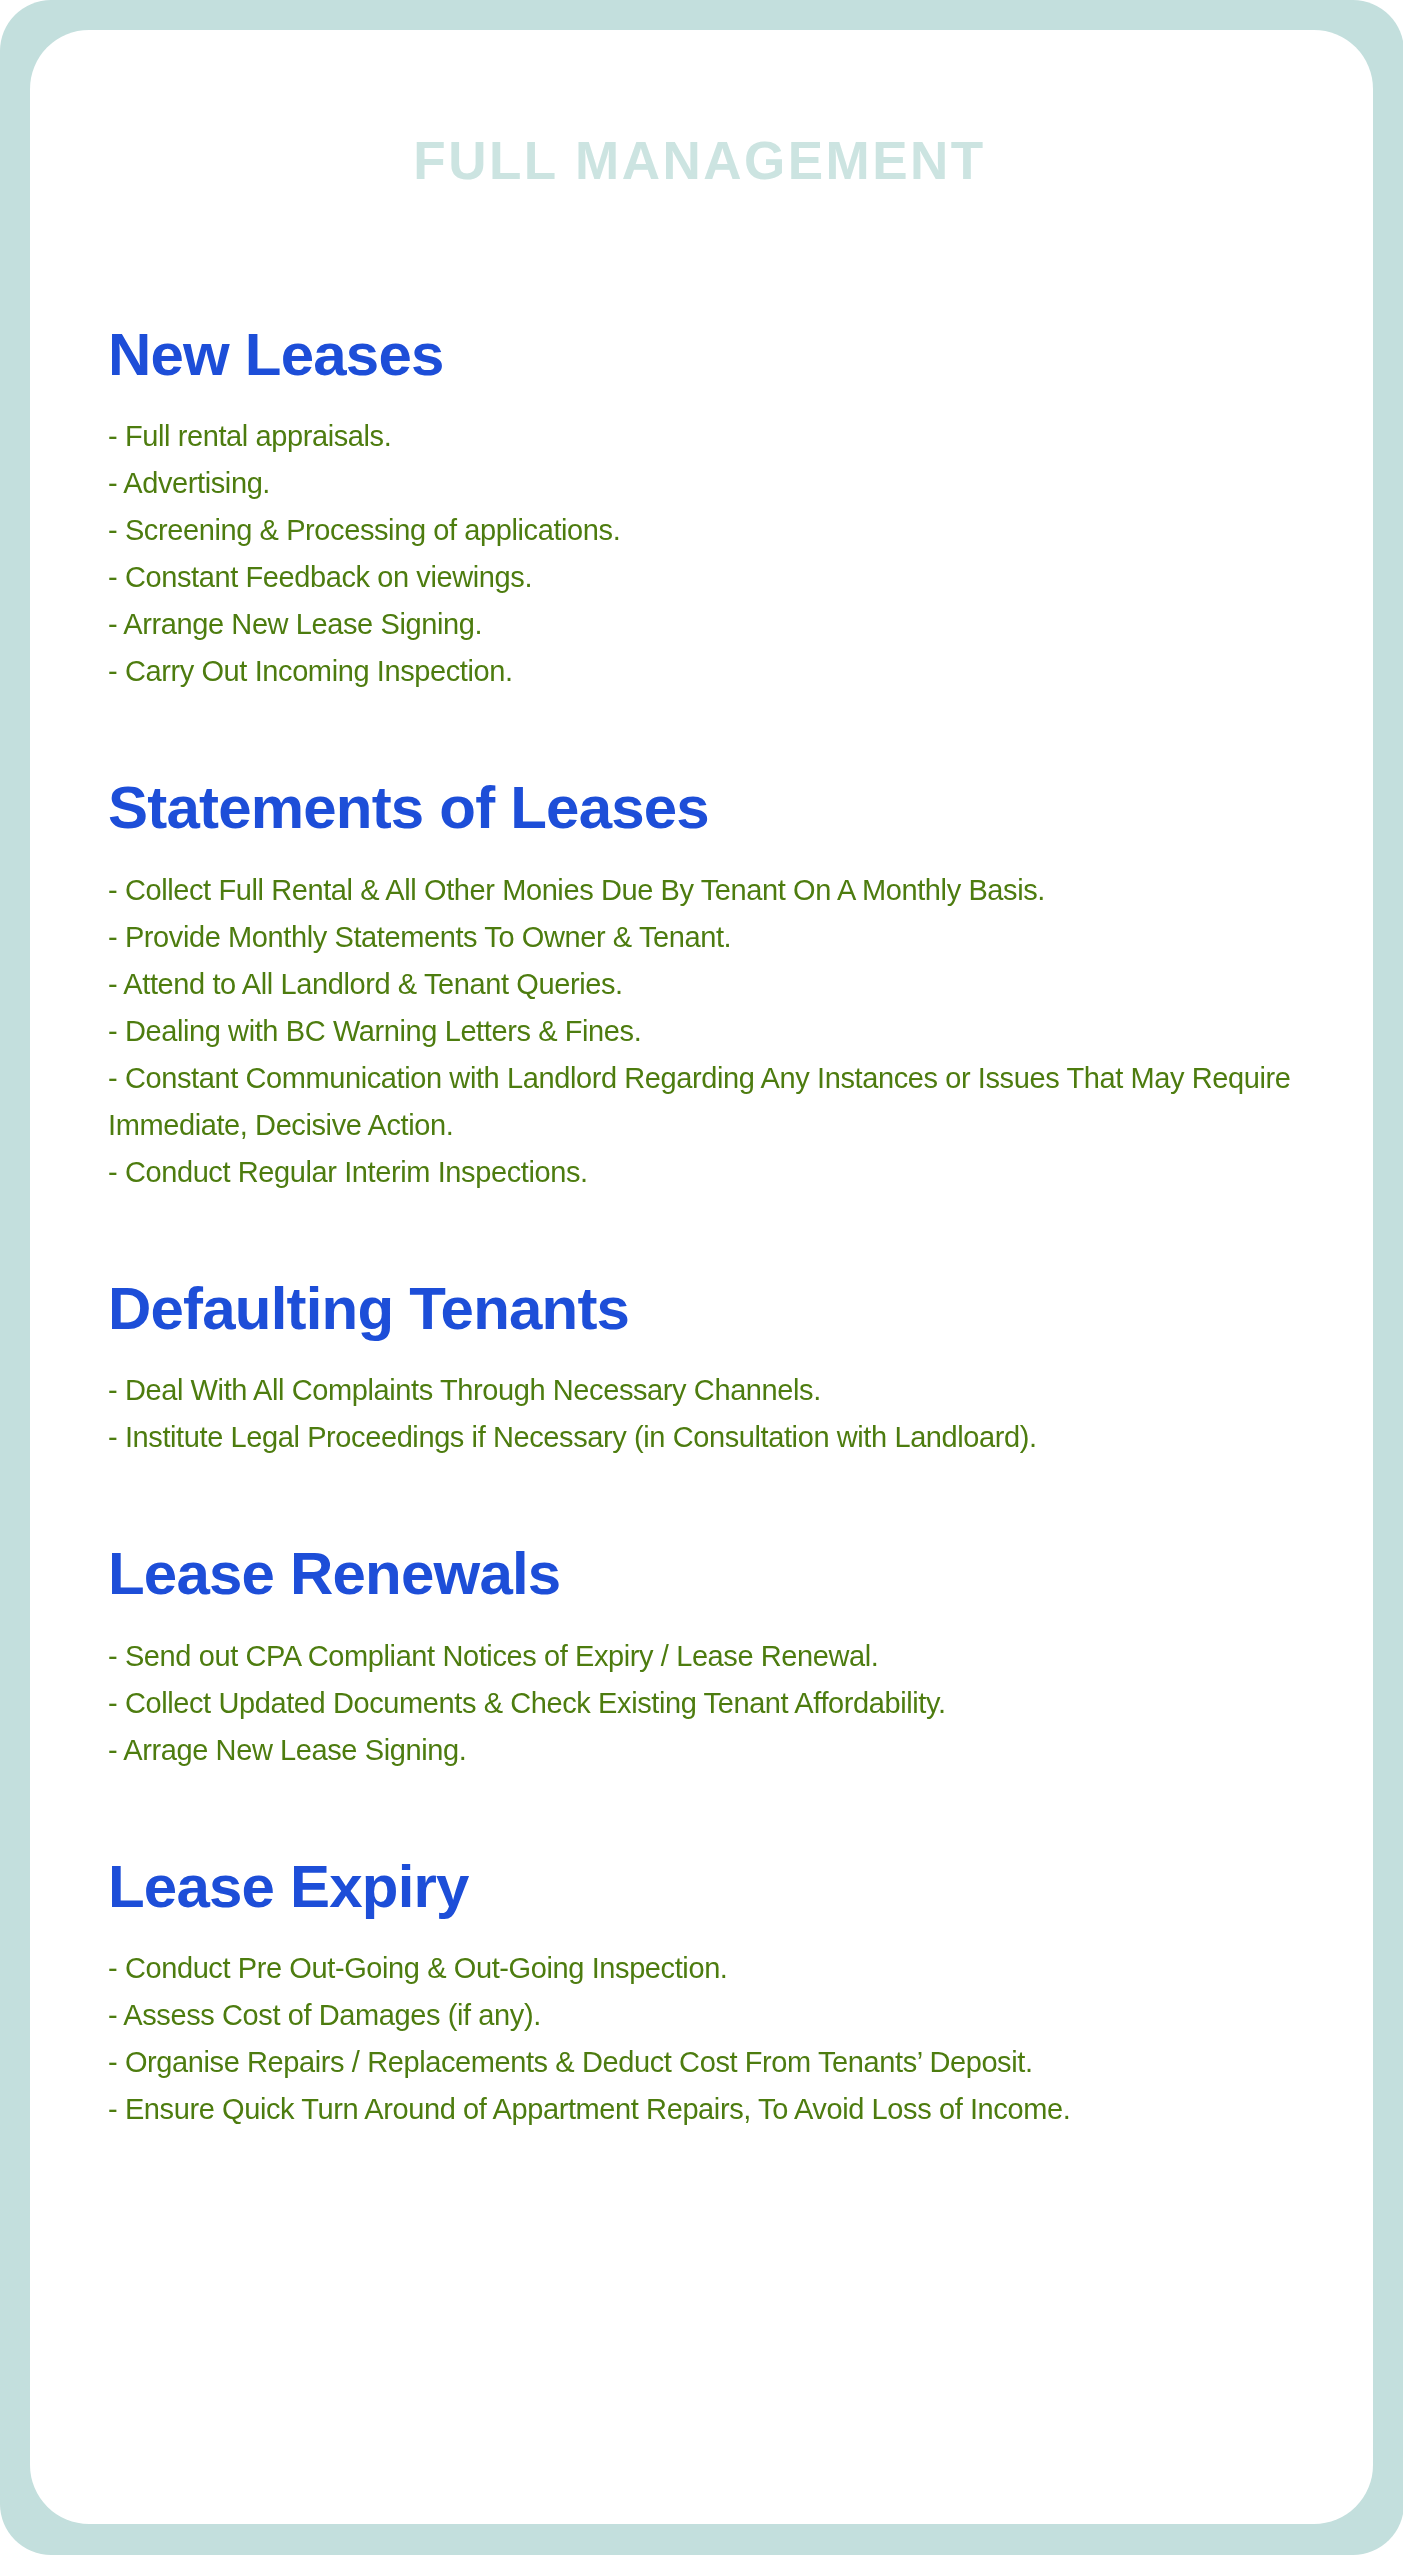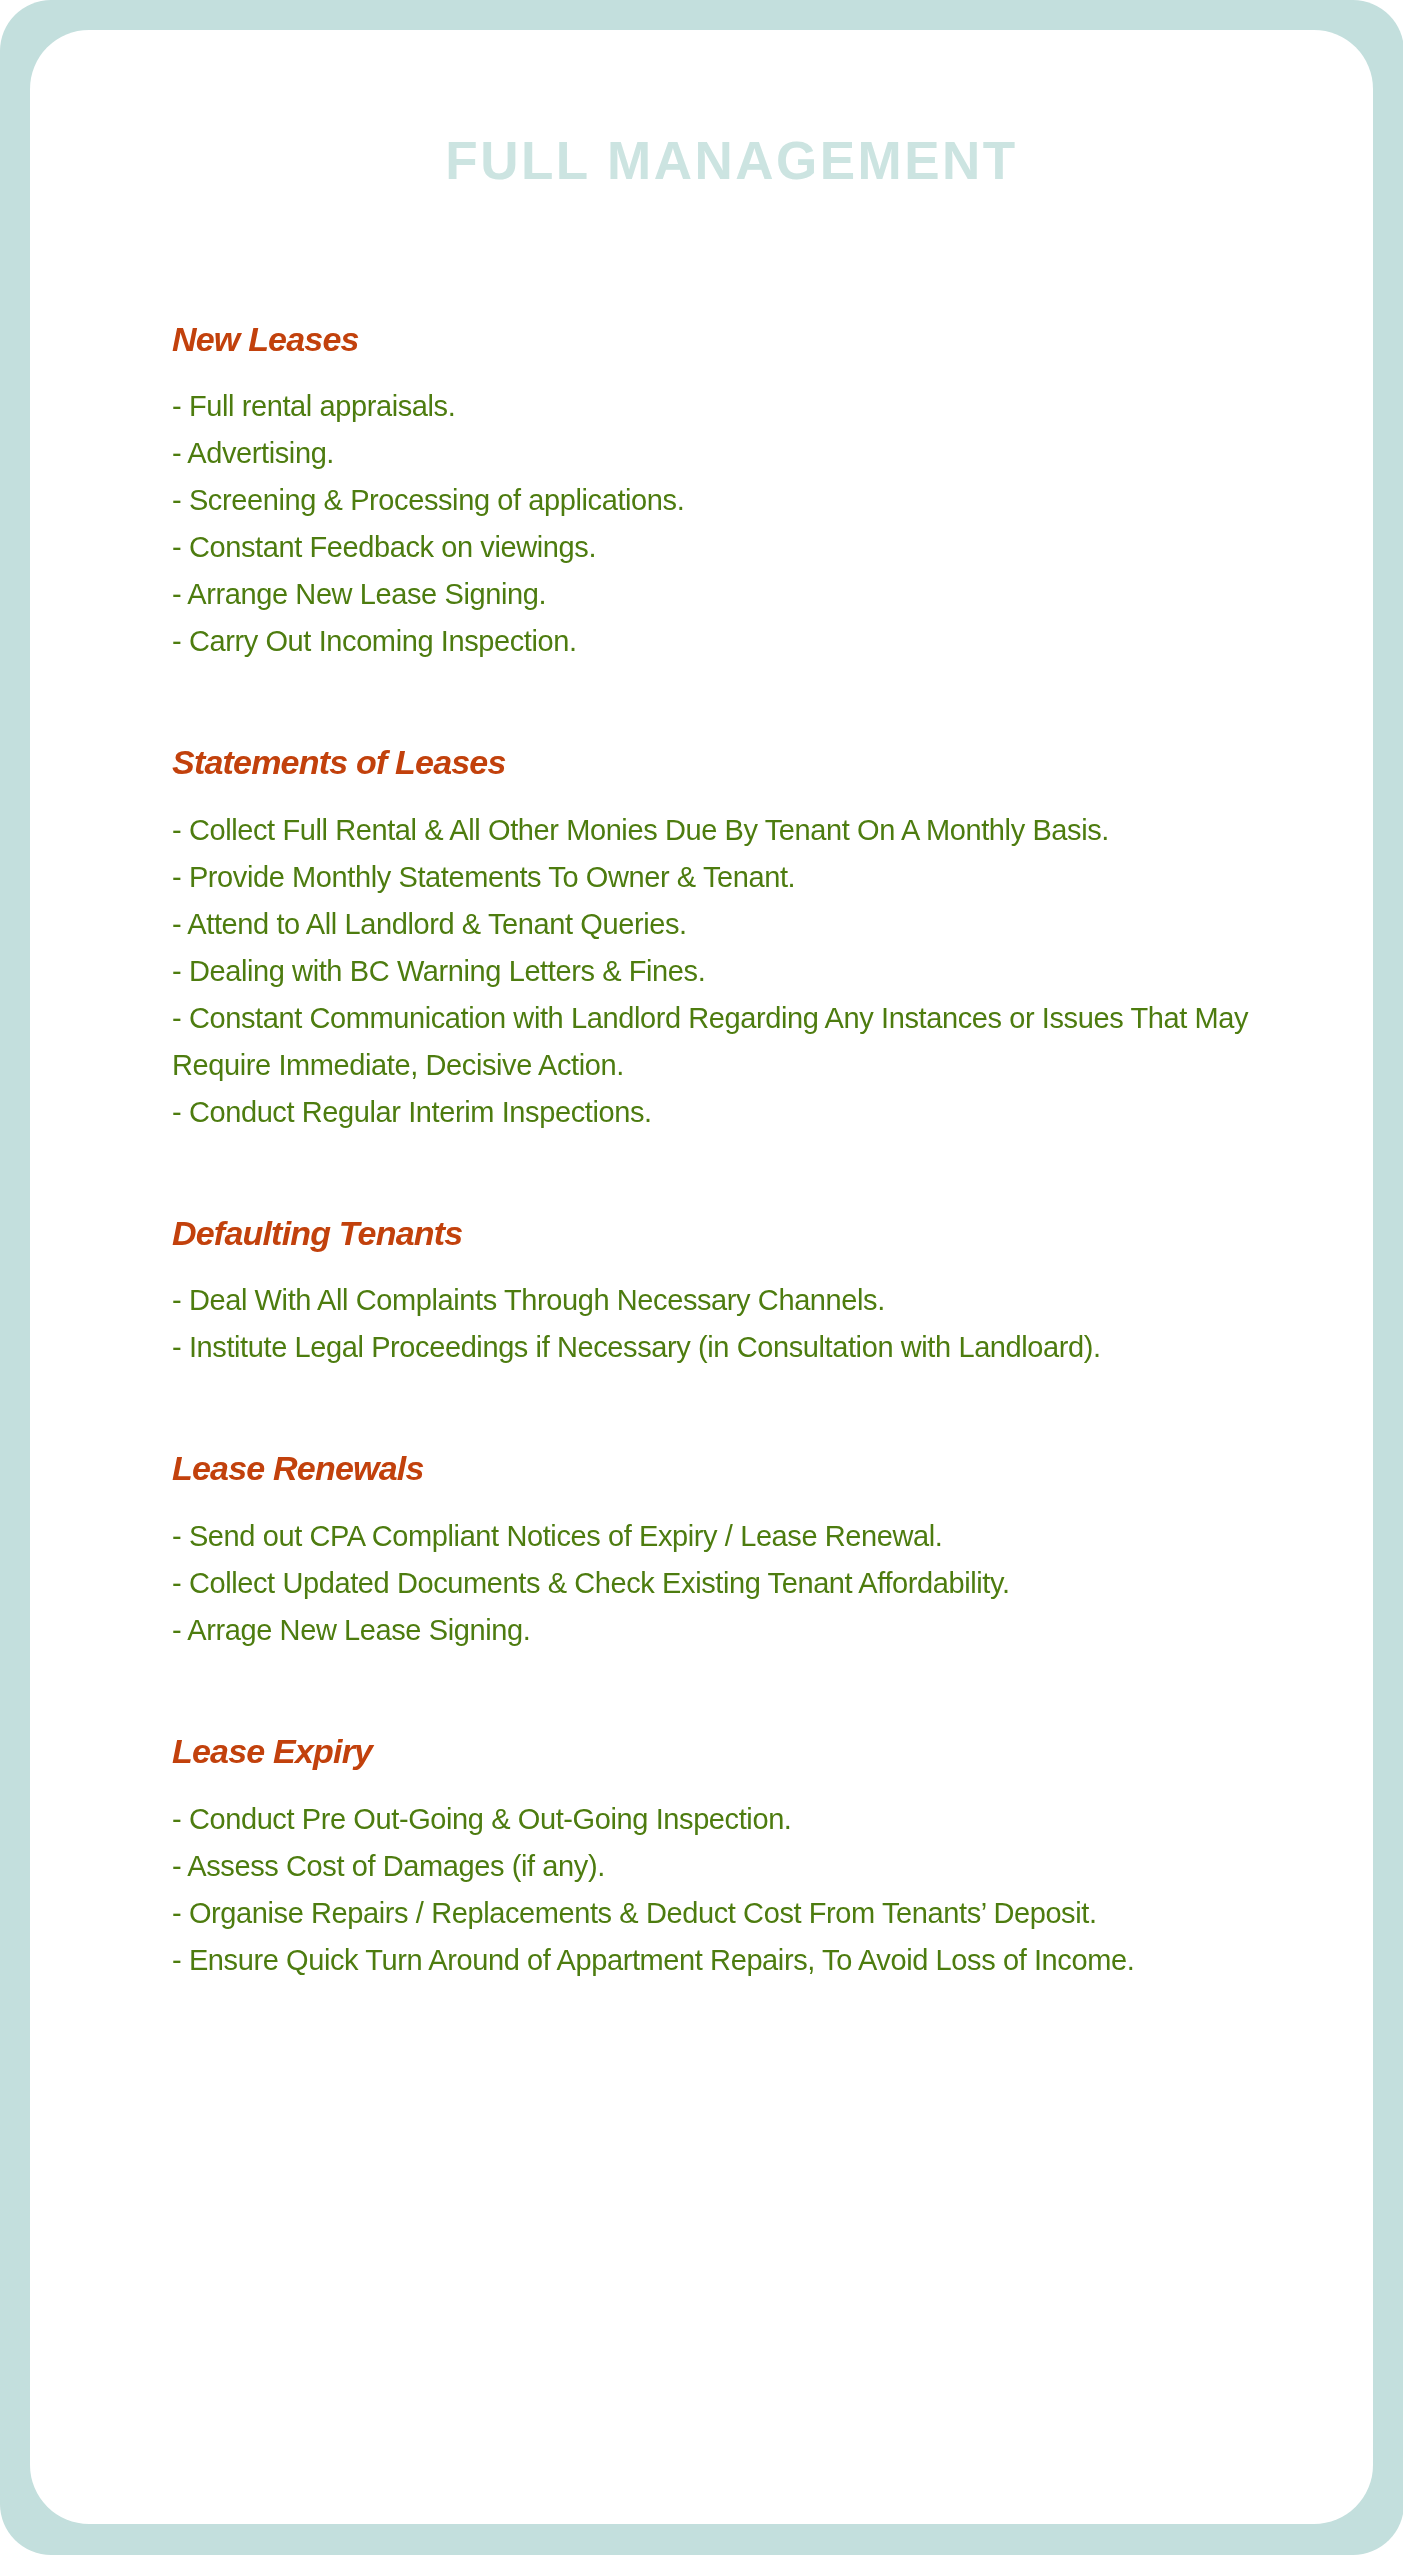--- a/index.html
+++ b/index.html
@@ -22,40 +22,38 @@
   }
   .card {
     position: absolute;
     left: 30px; top: 30px;
     width: 1343px;
     height: 2494px;
     background: #ffffff;
     border-radius: 59px;
   }
   .content {
-    padding: 0 82px 0 101px;
-    margin-left: 41px;
+    padding: 0 82px 0 78px;
   }
   .title {
     margin: 99px 0 127px 0;
     text-align: center;
     font-size: 53px;
     line-height: 1.2;
     font-weight: 700;
     letter-spacing: 2.5px;
     color: #cce4e1;
   }
   h2.section-heading {
     margin: 78px 0 24.5px 0;
-    font-size: 34px;
+    font-size: 60px;
     line-height: 1.15;
     font-weight: 700;
     letter-spacing: -0.8px;
-    color: #c2410c;
-    font-style: italic;
+    color: #1d4ed8;
   }
   .item {
     font-size: 29px;
     line-height: 47px;
     font-weight: 400;
     letter-spacing: -0.4px;
     color: #4d7c0f;
   }
 </style>
 </head>

